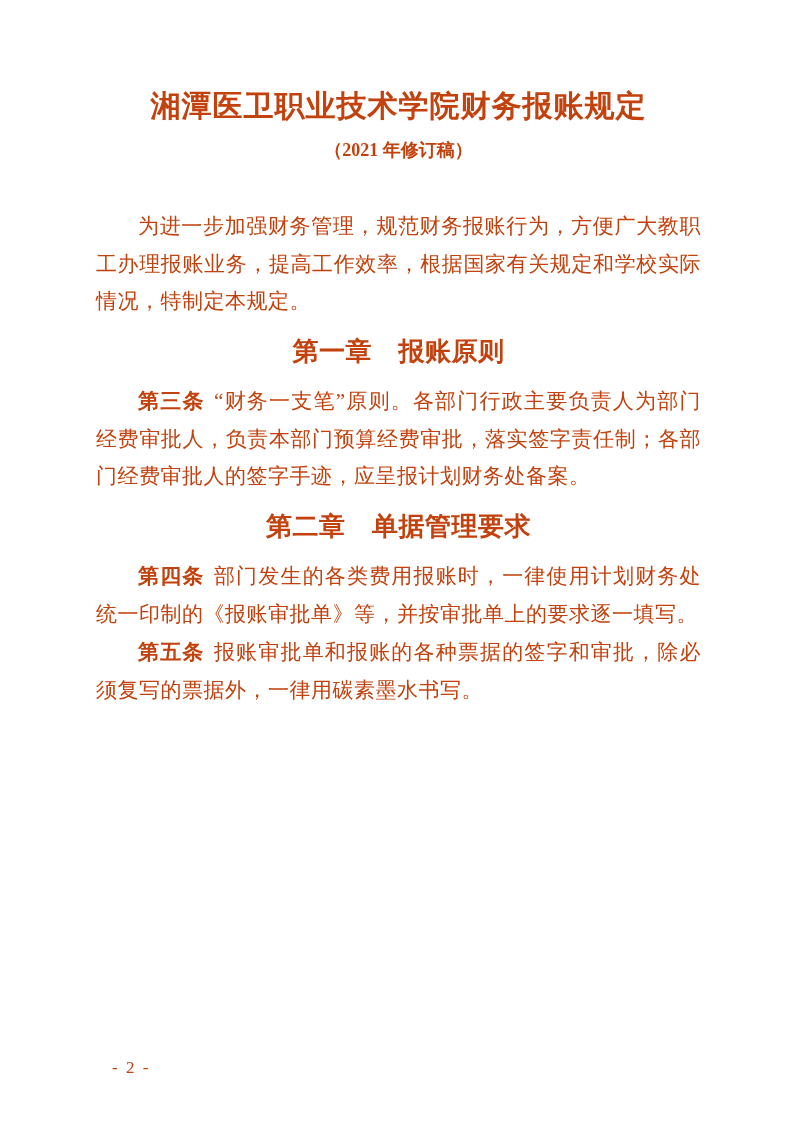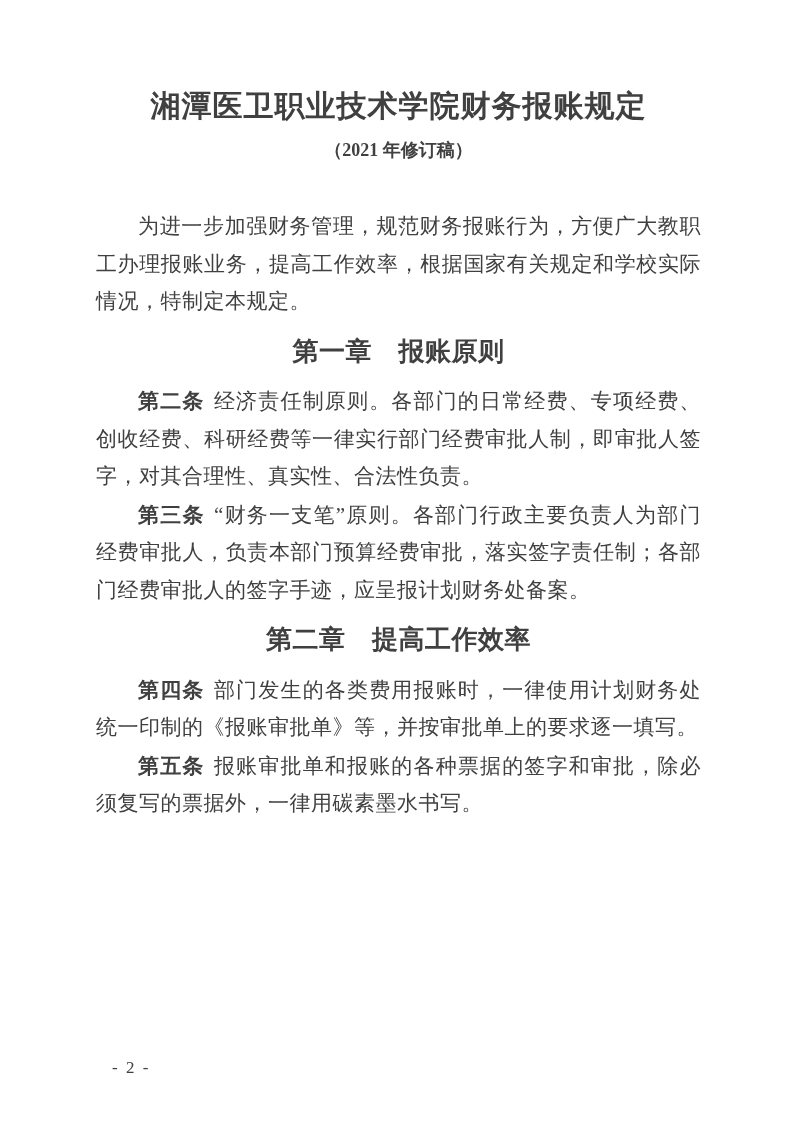--- a/index.html
+++ b/index.html
@@ -6,21 +6,21 @@
     margin: 0;
     padding: 0;
     background: #ffffff;
   }
   .doc-page {
     position: relative;
     width: 793px;
     height: 1122px;
     box-sizing: border-box;
     background: #ffffff;
-    color: #404040;
+    color: #c2410c;
     padding: 86px 92px 0 96px;
     overflow: hidden;
     font-family: "Liberation Serif", serif;
   }
   .doc-title {
     margin: 0;
     font-family: "Liberation Serif", serif;
     font-weight: bold;
     font-size: 30px;
     line-height: 40px;
@@ -77,25 +77,24 @@
 
   <h1 class="doc-title">湘潭医卫职业技术学院财务报账规定</h1>
 
   <h2 class="doc-subtitle">（2021 年修订稿）</h2>
 
   <p class="body-text intro">为进一步加强财务管理，规范财务报账行为，方便广大教职工办理报账业务，提高工作效率，根据国家有关规定和学校实际情况，特制定本规定。</p>
 
   <h3 class="chapter-heading">第一章　报账原则</h3>
 
 
-  <p class="body-text"><span class="article-label">第二条</span><span class="article-text">经济责任制原则。各部门的日常经费、专项经费、创收经费、科研经费等一律实行部门经费审批人制，即审批人签字，对其合理性、真实性、合法性负责。</span></p>
 
   <p class="body-text"><span class="article-label">第三条</span><span class="article-text">“财务一支笔”原则。各部门行政主要负责人为部门经费审批人，负责本部门预算经费审批，落实签字责任制；各部门经费审批人的签字手迹，应呈报计划财务处备案。</span></p>
 
-  <h3 class="chapter-heading">第二章　提高工作效率</h3>
+  <h3 class="chapter-heading">第二章　单据管理要求</h3>
 
   <p class="body-text"><span class="article-label">第四条</span><span class="article-text">部门发生的各类费用报账时，一律使用计划财务处统一印制的《报账审批单》等，并按审批单上的要求逐一填写。</span></p>
 
   <p class="body-text"><span class="article-label">第五条</span><span class="article-text">报账审批单和报账的各种票据的签字和审批，除必须复写的票据外，一律用碳素墨水书写。</span></p>
 
   <div class="page-number">- 2 -</div>
 
 </div>
 
 </body></html>

